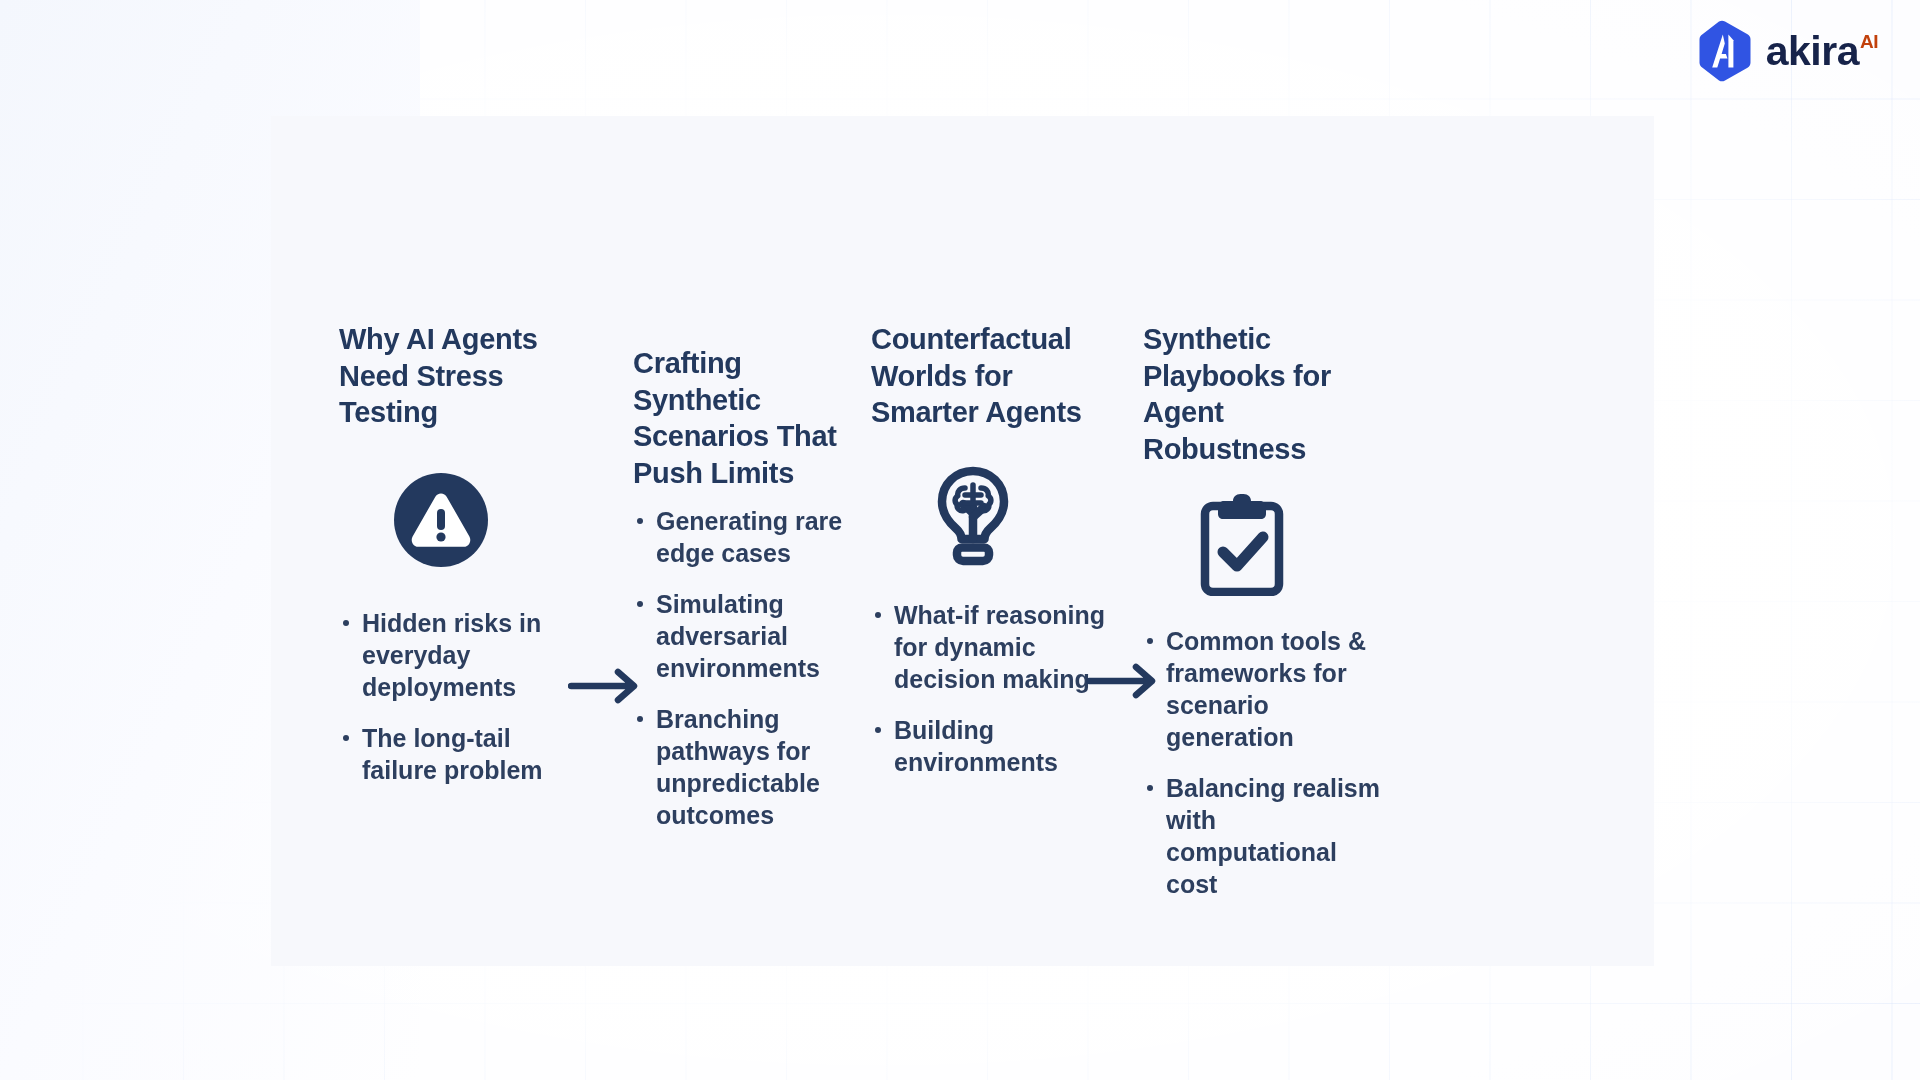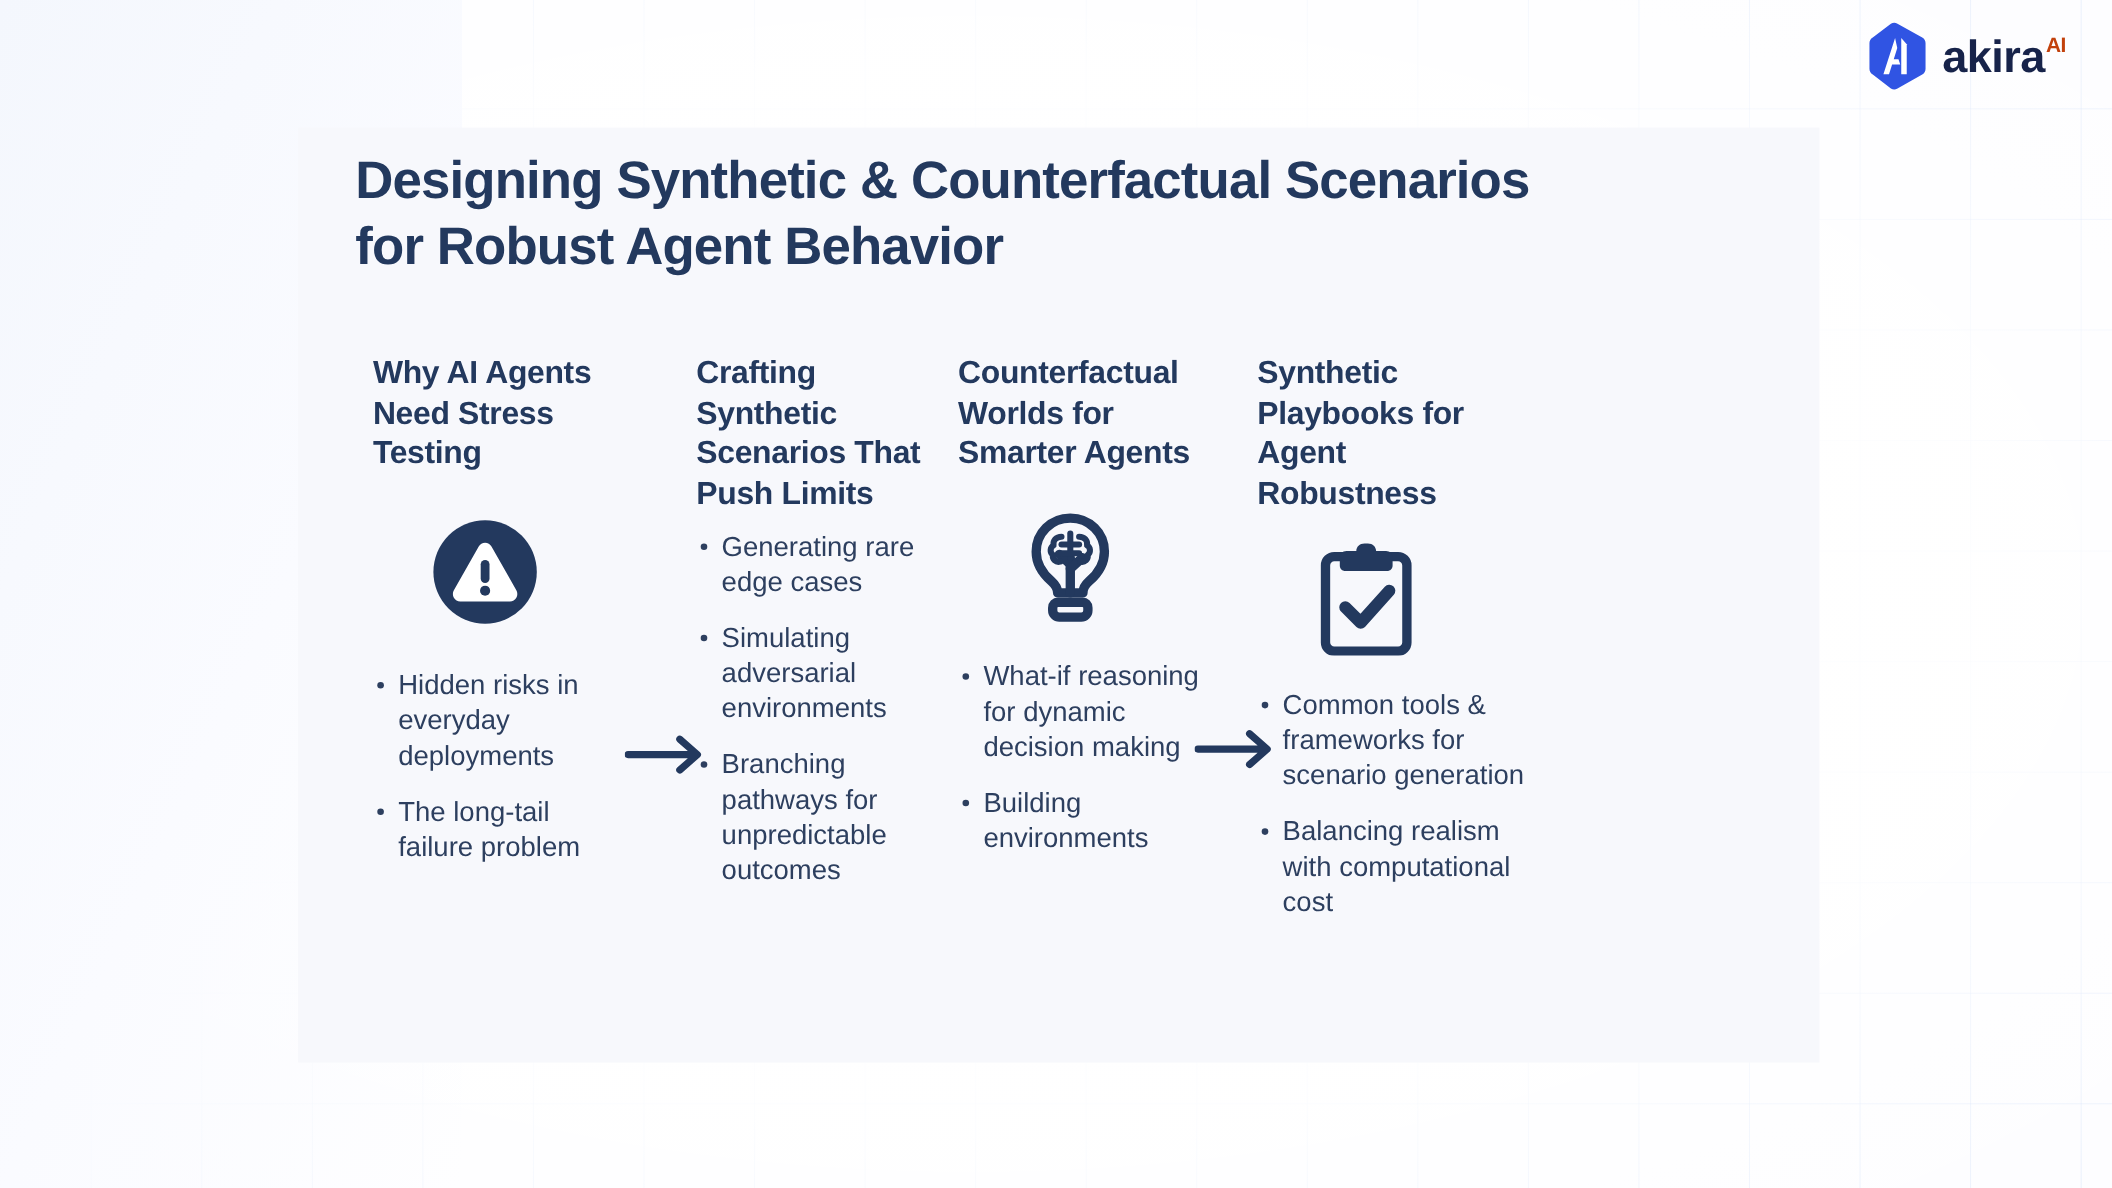--- a/index.html
+++ b/index.html
@@ -77,21 +77,21 @@
   }
 
   
   #cols {
     position:absolute; left:52px; top:205px;
     width:1290px; height:640px;
   }
 
   .col { position:absolute; top:0; }
   .col-1 { left:16px;    width:232px; }
-  .col-2 { left:310px; width:210px; }
+  .col-2 { left:310px; width:210px;margin-top:24px; }
   .col-3 { left:548px; width:238px; }
   .col-4 { left:820px; width:250px; }
 
   .col-head {
     font-size:29px; font-weight:bold;
     line-height:1.26;
     letter-spacing:-0.3px;
     color:#23395e;
   }
 
@@ -102,20 +102,21 @@
   }
 
   ul.bullets { list-style:none; }
   ul.bullets li {
     position:relative;
     padding-left:23px;
     font-size:25px;
     line-height:1.28;
     color:#2d3f5f;
     margin-bottom:19px;
+    font-weight:bold;
   }
   ul.bullets li:last-child { margin-bottom:0; }
   ul.bullets li::before {
     content:"";
     position:absolute;
     left:4px; top:13px;
     width:6px; height:6px;
     border-radius:50%;
     background:#2d3f5f;
   }
@@ -148,21 +149,20 @@
     <path d="M31.4 14.5 L31.4 47.5 L36.4 47.5 L36.4 20.2 Z" fill="#ffffff"></path>
   </svg>
   <div id="logo-text">
     <span>akira</span>
     <span id="logo-sup">AI</span>
   </div>
 </div>
 
 <div id="card">
 
-  <div id="title">Designing Synthetic &amp; Counterfactual Scenarios for Robust Agent Behavior</div>
 
   <div id="cols">
 
     <div class="col col-1">
       <div class="col-head">Why AI Agents Need Stress Testing</div>
       <div class="icon-wrap">
         <svg width="98" height="98" viewBox="0 0 98 98">
           <circle cx="49" cy="49" r="47" fill="#23395e"></circle>
           <path d="M49 22.5 c2.4 0 4.6 1.3 5.8 3.4 L77.4 65.6 c1.2 2.1 1.2 4.7 0 6.8 c-1.2 2.1 -3.4 3.4 -5.8 3.4 H26.4 c-2.4 0 -4.6 -1.3 -5.8 -3.4 c-1.2 -2.1 -1.2 -4.7 0 -6.8 L43.2 25.9 c1.2 -2.1 3.4 -3.4 5.8 -3.4 Z" fill="#ffffff"></path>
           <rect x="45" y="38" width="8" height="21" rx="4" fill="#23395e"></rect>

